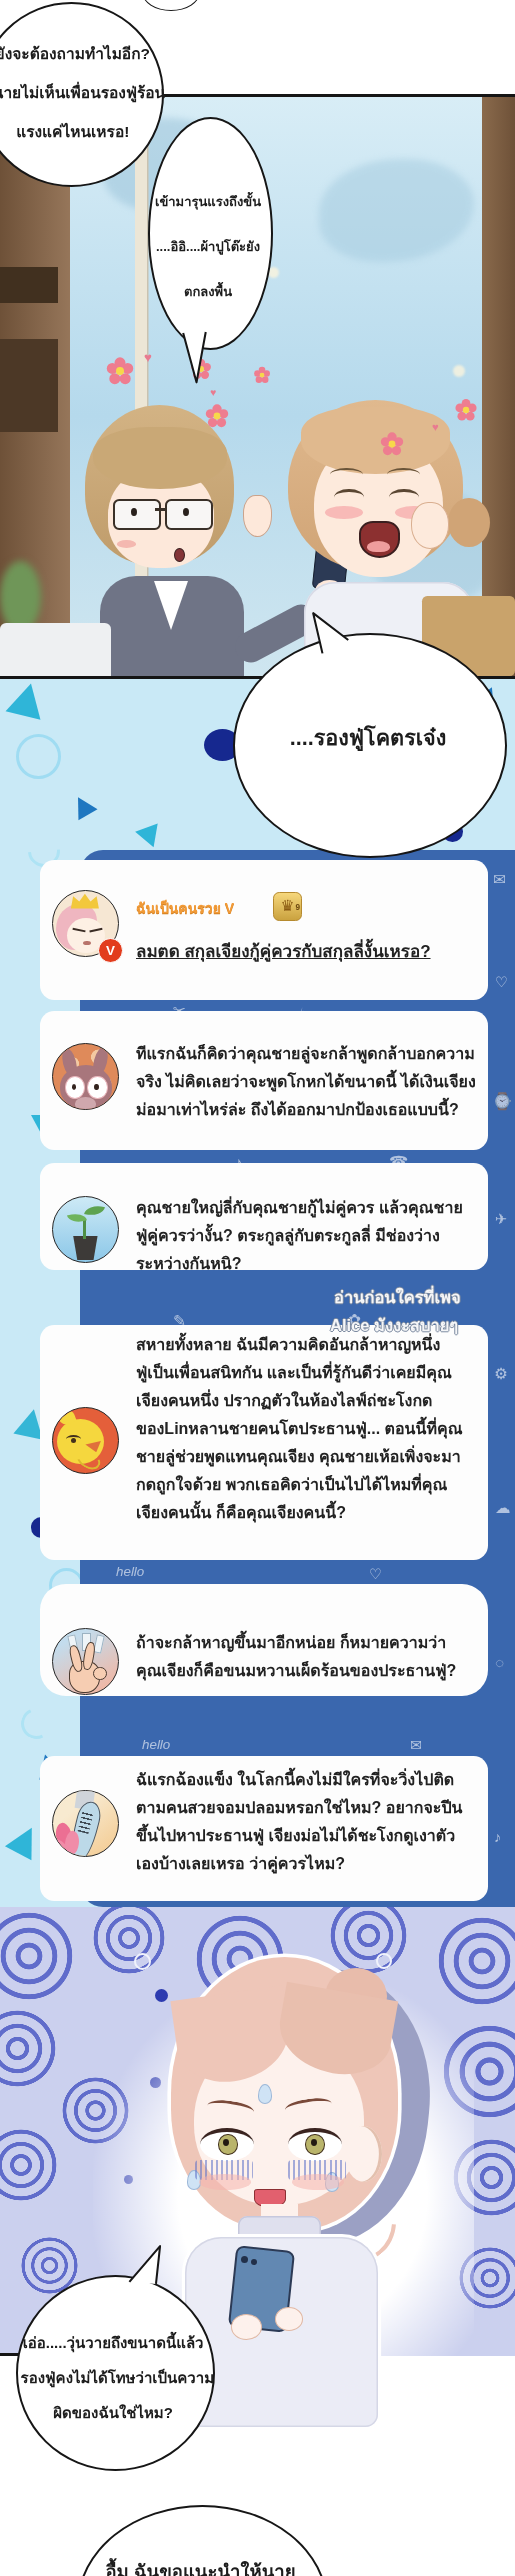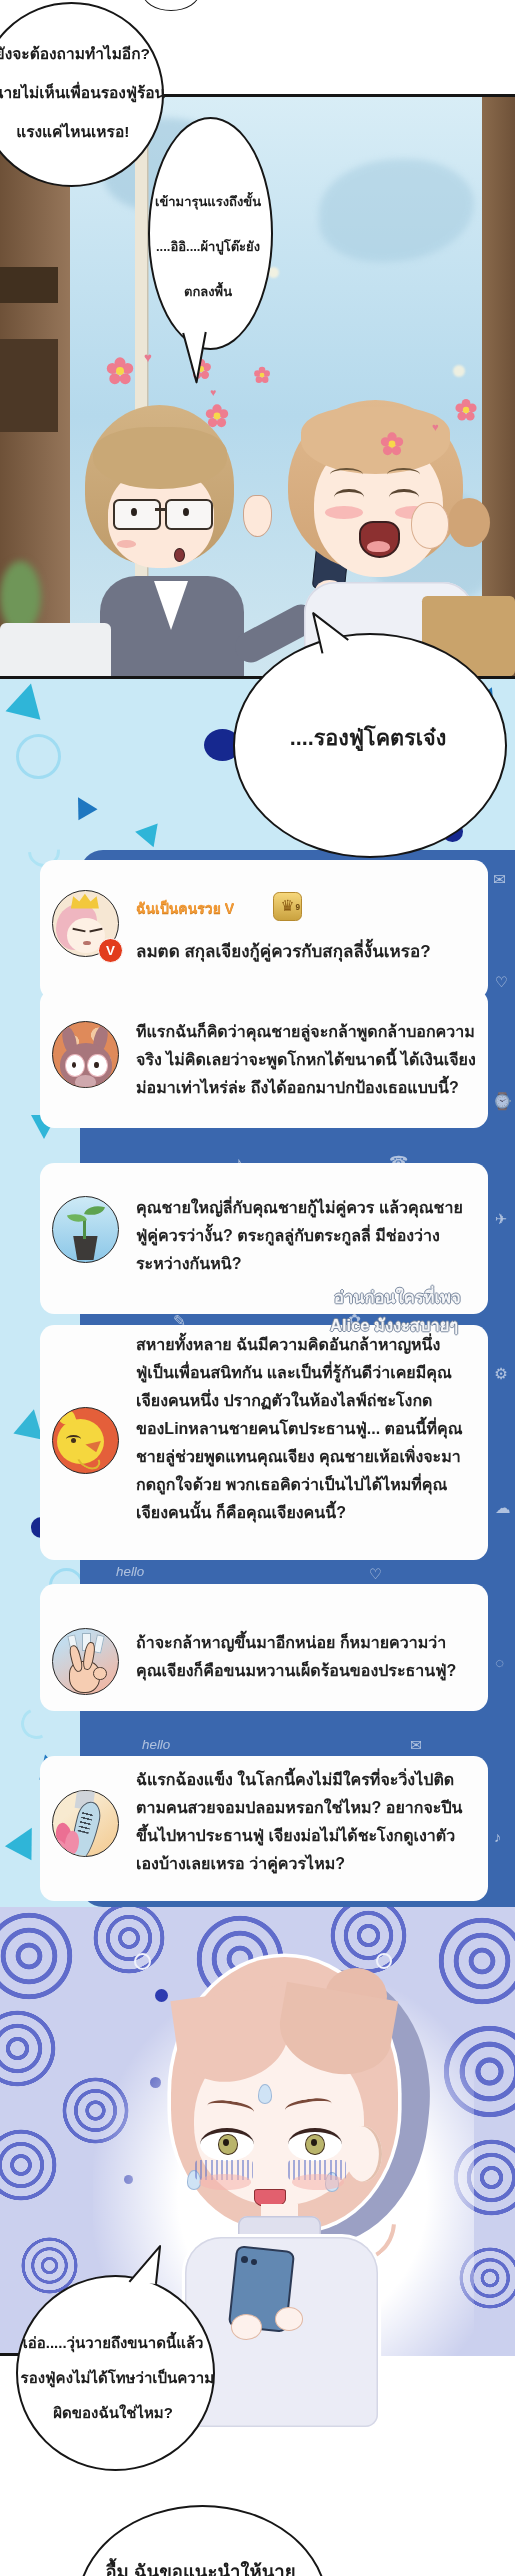--- a/index.html
+++ b/index.html
@@ -207,44 +207,44 @@
       <div class="abs" style="position:absolute;left:3.1px;top:13.4px;width:41px;height:46px;background:#efb6c0;border-radius:60% 40% 50% 50%;"></div>
       <div class="abs" style="position:absolute;left:13.4px;top:27px;width:38px;height:35px;background:#fdf0e4;border-radius:50%;"></div>
       <div class="abs" style="position:absolute;left:17.5px;top:2.1px;width:28px;height:15.5px;background:#f2c83c;clip-path:polygon(0 100%,100% 100%,92% 20%,70% 55%,50% 5%,30% 55%,8% 20%);"></div>
       <div class="abs" style="position:absolute;left:18.5px;top:38px;width:13.4px;height:5.2px;border-top:2.6px solid #3a2c24;transform:rotate(12deg);"></div>
       <div class="abs" style="position:absolute;left:37px;top:38px;width:13.4px;height:5.2px;border-top:2.6px solid #3a2c24;transform:rotate(-12deg);"></div>
       <div class="abs" style="position:absolute;left:30px;top:50px;width:7.2px;height:4.1px;background:#b8736a;border-radius:50%;"></div>
     </div>
     <div class="vbadge" style="left:58px;top:78px;">V</div>
     <div class="uname" style="top:37px;">ฉันเป็นคนรวย V</div>
     <div class="lvl" style="left:233px;top:32px;"><span>♛</span><i>9</i></div>
-    <div class="msg" style="top:78px;font-size:17px;">
+    <div class="msg" style="top:78px;font-size:17px;text-decoration:underline;">
         <div>ลมตด สกุลเจียงกู้คู่ควรกับสกุลลี่งั้นเหรอ?</div>
       </div>
   </div>
 
-  <div class="card" style="top:989px;height:139px;">
+  <div class="card" style="top:1011px;height:139px;">
     <div class="av" style="top:32px;background:radial-gradient(circle at 30% 30%,#f3c9a2 0 6.2px,transparent 6.7px),radial-gradient(circle at 70% 20%,#f3c9a2 0 7.2px,transparent 7.7px),radial-gradient(circle at 80% 60%,#f3c9a2 0 6.2px,transparent 6.7px),#df8a5a;">
       <div class="abs" style="position:absolute;left:9.3px;top:4.1px;width:13.4px;height:29px;background:#a8767c;border-radius:50%;transform:rotate(-14deg);"></div>
       <div class="abs" style="position:absolute;left:41px;top:3.1px;width:13.4px;height:29px;background:#a8767c;border-radius:50%;transform:rotate(14deg);"></div>
       <div class="abs" style="position:absolute;left:6.2px;top:20.6px;width:52px;height:44px;background:#a8767c;border-radius:50% 50% 46% 46%;"></div>
       <div class="abs" style="position:absolute;left:11.3px;top:32px;width:18.5px;height:20.6px;background:#fff;border:1.5px solid #e9b6bc;border-radius:50%;"></div>
       <div class="abs" style="position:absolute;left:34px;top:32px;width:18.5px;height:20.6px;background:#fff;border:1.5px solid #e9b6bc;border-radius:50%;"></div>
       <div class="abs" style="position:absolute;left:18.5px;top:40px;width:4.6px;height:6.2px;background:#33241f;border-radius:50%;"></div>
       <div class="abs" style="position:absolute;left:41px;top:40px;width:4.6px;height:6.2px;background:#33241f;border-radius:50%;"></div>
       <div class="abs" style="position:absolute;left:21.6px;top:53px;width:20.6px;height:13.4px;background:#cfa8ad;border-radius:50% 50% 40% 40%;"></div>
     </div>
     <div class="msg" style="top:29px;">
         <div>ทีแรกฉันก็คิดว่าคุณชายลู่จะกล้าพูดกล้าบอกความ</div>
         <div>จริง ไม่คิดเลยว่าจะพูดโกหกได้ขนาดนี้ ได้เงินเจียง</div>
         <div>ม่อมาเท่าไหร่ล่ะ ถึงได้ออกมาปกป้องเธอแบบนี้?</div>
       </div>
   </div>
 
-  <div class="card" style="top:1163px;height:151px;">
+  <div class="card" style="top:1163px;height:107px;">
     <div class="av" style="top:33px;background:linear-gradient(180deg,#cdeaf6,#8cc7e8);">
       <div class="abs" style="position:absolute;left:17.5px;top:39px;width:29px;height:24px;background:#3d3a38;clip-path:polygon(8% 0,92% 0,78% 100%,22% 100%);"></div>
       <div class="abs" style="position:absolute;left:30px;top:20.6px;width:3.1px;height:21.6px;background:#4f8f46;"></div>
       <div class="abs" style="position:absolute;left:14.4px;top:15.5px;width:17.5px;height:10.3px;background:#6fb45e;border-radius:0 100% 0 100%;transform:rotate(-16deg);"></div>
       <div class="abs" style="position:absolute;left:32px;top:8.2px;width:18.5px;height:11.3px;background:#5ea350;border-radius:100% 0 100% 0;transform:rotate(12deg);"></div>
     </div>
     <div class="msg" style="top:31px;">
         <div>คุณชายใหญ่ลี่กับคุณชายกู้ไม่คู่ควร แล้วคุณชาย</div>
         <div>ฟู่คู่ควรว่างั้น? ตระกูลลู่กับตระกูลลี่ มีช่องว่าง</div>
         <div>ระหว่างกันหนิ?</div>
@@ -264,21 +264,21 @@
         <div>สหายทั้งหลาย ฉันมีความคิดอันกล้าหาญหนึ่ง</div>
         <div>ฟู่เป็นเพื่อนสนิทกัน และเป็นที่รู้กันดีว่าเคยมีคุณ</div>
         <div>เจียงคนหนึ่ง ปรากฏตัวในห้องไลฟ์ถ่ชะโงกด</div>
         <div>ของLinหลานชายคนโตประธานฟู่... ตอนนี้ที่คุณ</div>
         <div>ชายลู่ช่วยพูดแทนคุณเจียง คุณชายเห้อเพิ่งจะมา</div>
         <div>กดถูกใจด้วย พวกเธอคิดว่าเป็นไปได้ไหมที่คุณ</div>
         <div>เจียงคนนั้น ก็คือคุณเจียงคนนี้?</div>
       </div>
   </div>
 
-  <div class="card" style="top:1584px;height:127px;">
+  <div class="card" style="top:1584px;height:112px;border-radius:26px;">
     <div class="av" style="top:44px;background:linear-gradient(150deg,#c3dced 20%,#eeb9a8 85%);">
       <div class="abs" style="position:absolute;left:15.5px;top:6.2px;width:6.2px;height:15.5px;background:#eef4f8;border:1px solid #9bb2c2;transform:rotate(-12deg);"></div>
       <div class="abs" style="position:absolute;left:29px;top:4.1px;width:6.2px;height:15.5px;background:#eef4f8;border:1px solid #9bb2c2;"></div>
       <div class="abs" style="position:absolute;left:42px;top:6.2px;width:6.2px;height:15.5px;background:#eef4f8;border:1px solid #9bb2c2;transform:rotate(12deg);"></div>
       <div class="abs" style="position:absolute;left:15.5px;top:32px;width:29px;height:30px;background:#f6cdb2;border:1.5px solid #4a3a30;border-radius:40% 40% 46% 46%;"></div>
       <div class="abs" style="position:absolute;left:17.5px;top:15.5px;width:8.2px;height:25px;background:#f6cdb2;border:1.5px solid #4a3a30;border-radius:40%;transform:rotate(-14deg);"></div>
       <div class="abs" style="position:absolute;left:31px;top:13.4px;width:8.2px;height:26px;background:#f6cdb2;border:1.5px solid #4a3a30;border-radius:40%;transform:rotate(10deg);"></div>
       <div class="abs" style="position:absolute;left:40px;top:38px;width:11.3px;height:11.3px;background:#f6cdb2;border:1.5px solid #4a3a30;border-radius:50%;"></div>
     </div>
     <div class="msg" style="top:45px;line-height:31px;">

